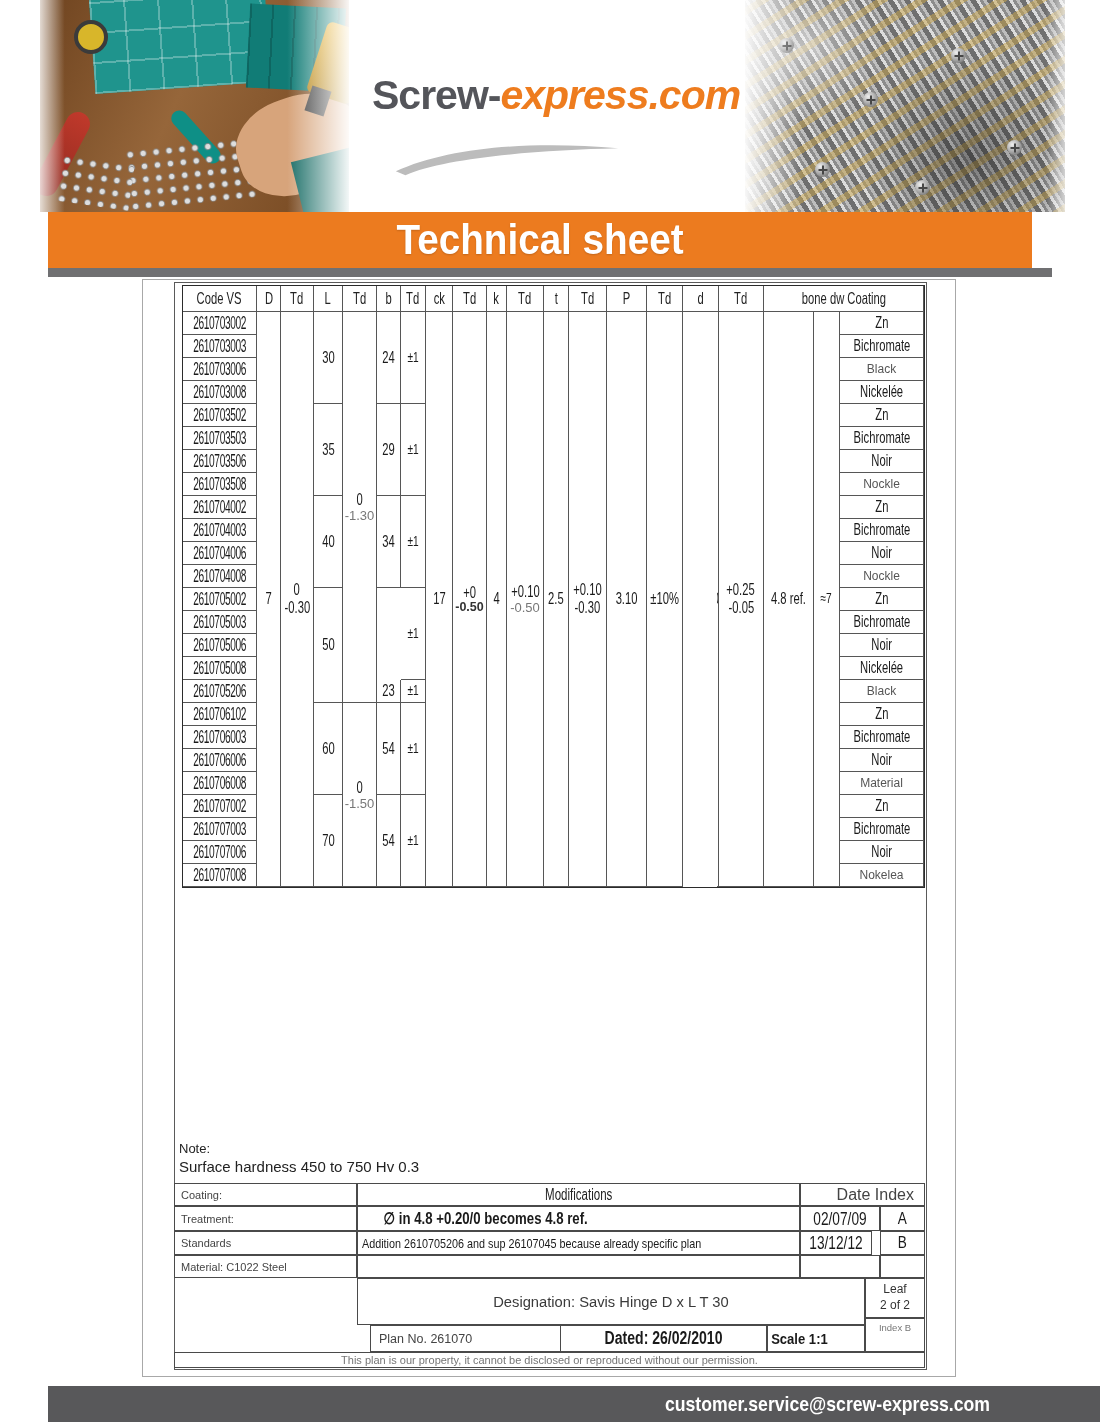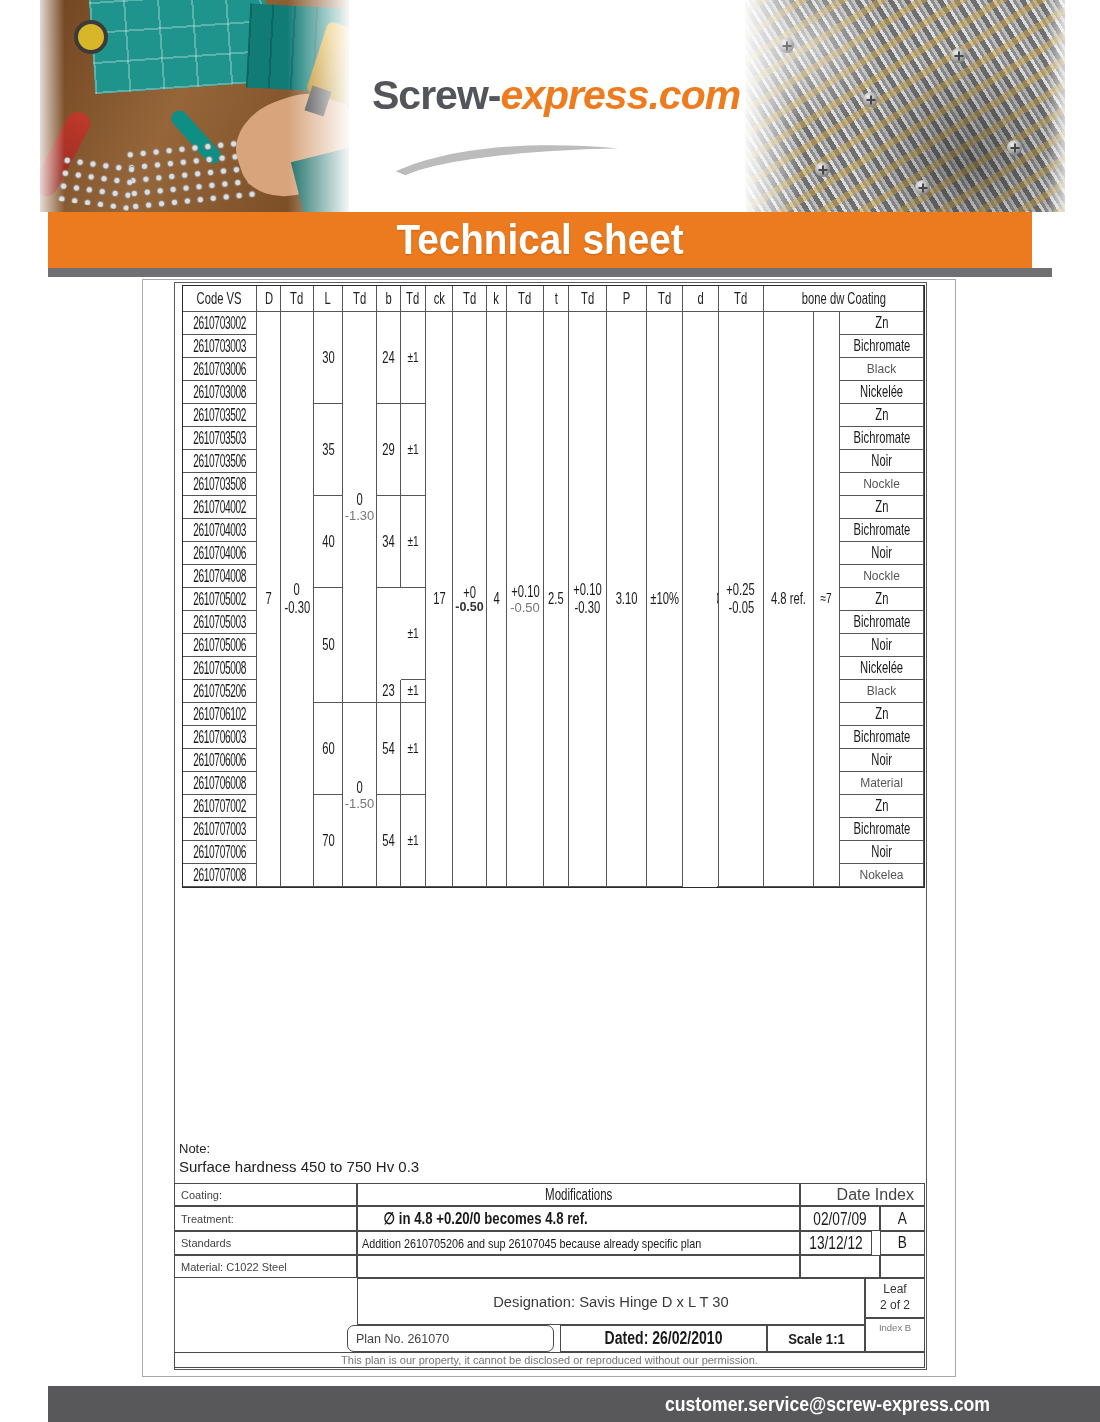--- a/index.html
+++ b/index.html
@@ -95,21 +95,21 @@
   .modtext2 span{font-size:13.5px;display:inline-block;transform:scaleX(.8);transform-origin:left center;padding-left:5px;color:#1a1a1a;}
   .dcell{justify-content:center;}
   .dcell span{font-size:19px;display:inline-block;transform:scaleX(.72);color:#1a1a1a;}
   .icell{justify-content:center;}
   .icell span{font-size:16px;display:inline-block;transform:scaleX(.85);color:#1a1a1a;}
   .desig{justify-content:center;}
   .desig span{font-size:15.5px;font-weight:500;color:#3a3a3a;display:inline-block;transform:scaleX(.95);}
   .plan span{font-size:12.5px;color:#444;padding-left:8px;}
   .dated{justify-content:center;}
   .dated span{font-size:18px;font-weight:600;display:inline-block;transform:scaleX(.78);color:#1a1a1a;}
-  .scale{justify-content:center;}
+  .scale{justify-content:flex-start;}
   .scale span{font-size:14.5px;font-weight:700;display:inline-block;transform:scaleX(.9);color:#1a1a1a;}
   .leafbox{flex-direction:column;justify-content:center;}
   .leafbox span{font-size:12px;color:#333;line-height:1.3;}
   .indexbox{justify-content:center;align-items:flex-start;padding-top:3px;}
   .indexbox span{font-size:9.5px;color:#777;}
   .propline{justify-content:center;}
   .propline span{font-size:11px;color:#757575;}
 </style>
 </head>
 <body>
@@ -528,21 +528,21 @@
     <span>Designation: Savis Hinge D x L T 30</span>
     </div>
   <div class="ib leafbox" style="left:865px;top:1278px;width:60px;height:40px;">
     <span>Leaf</span>
     <span>2 of 2</span>
     </div>
   <div class="ib indexbox" style="left:865px;top:1318px;width:60px;height:34px;">
     <span>Index B</span>
     </div>
 
-  <div class="ib plan" style="left:347px;top:1325px;width:207px;height:27px;border-radius:7px;">
+  <div class="ib plan" style="left:370px;top:1325px;width:207px;height:27px;">
     <span>Plan No. 261070</span>
     </div>
   <div class="ib dated" style="left:560px;top:1325px;width:207px;height:27px;">
     <span>Dated: 26/02/2010</span>
     </div>
   <div class="ib scale" style="left:767px;top:1325px;width:98px;height:27px;">
     <span>Scale 1:1</span>
     </div>
 
   <div class="ib propline" style="left:174px;top:1352px;width:751px;height:16px;">

